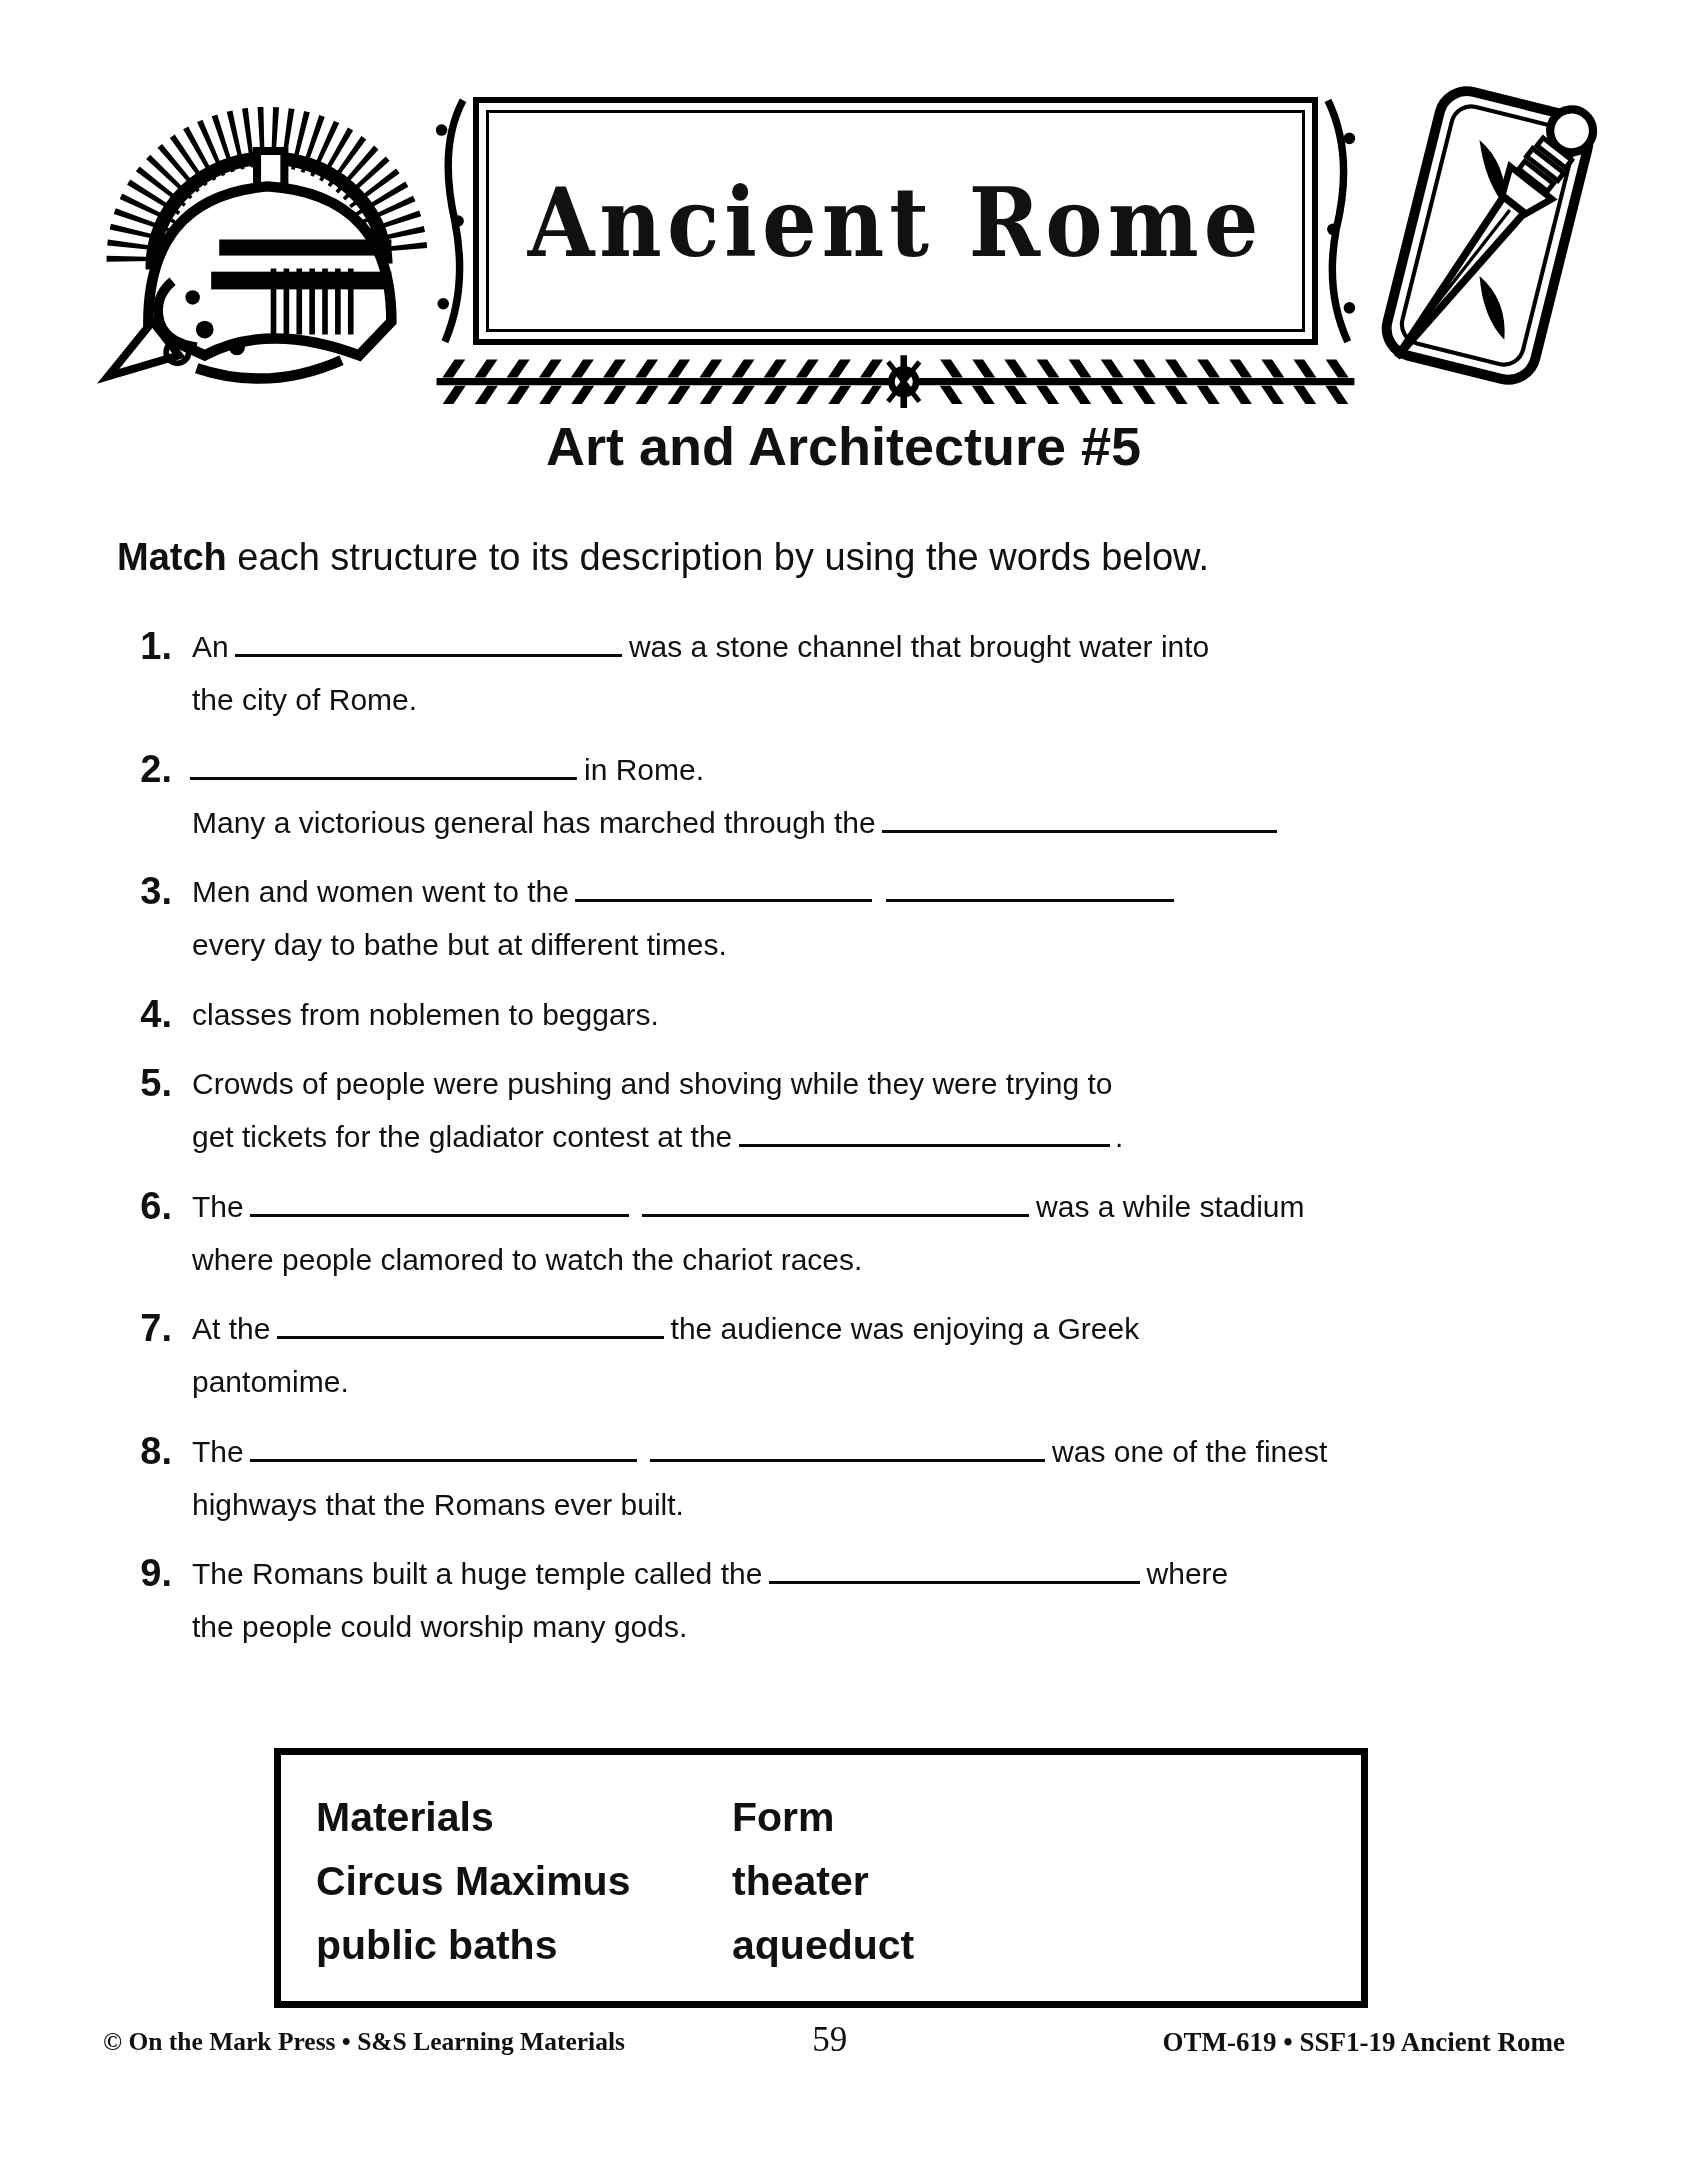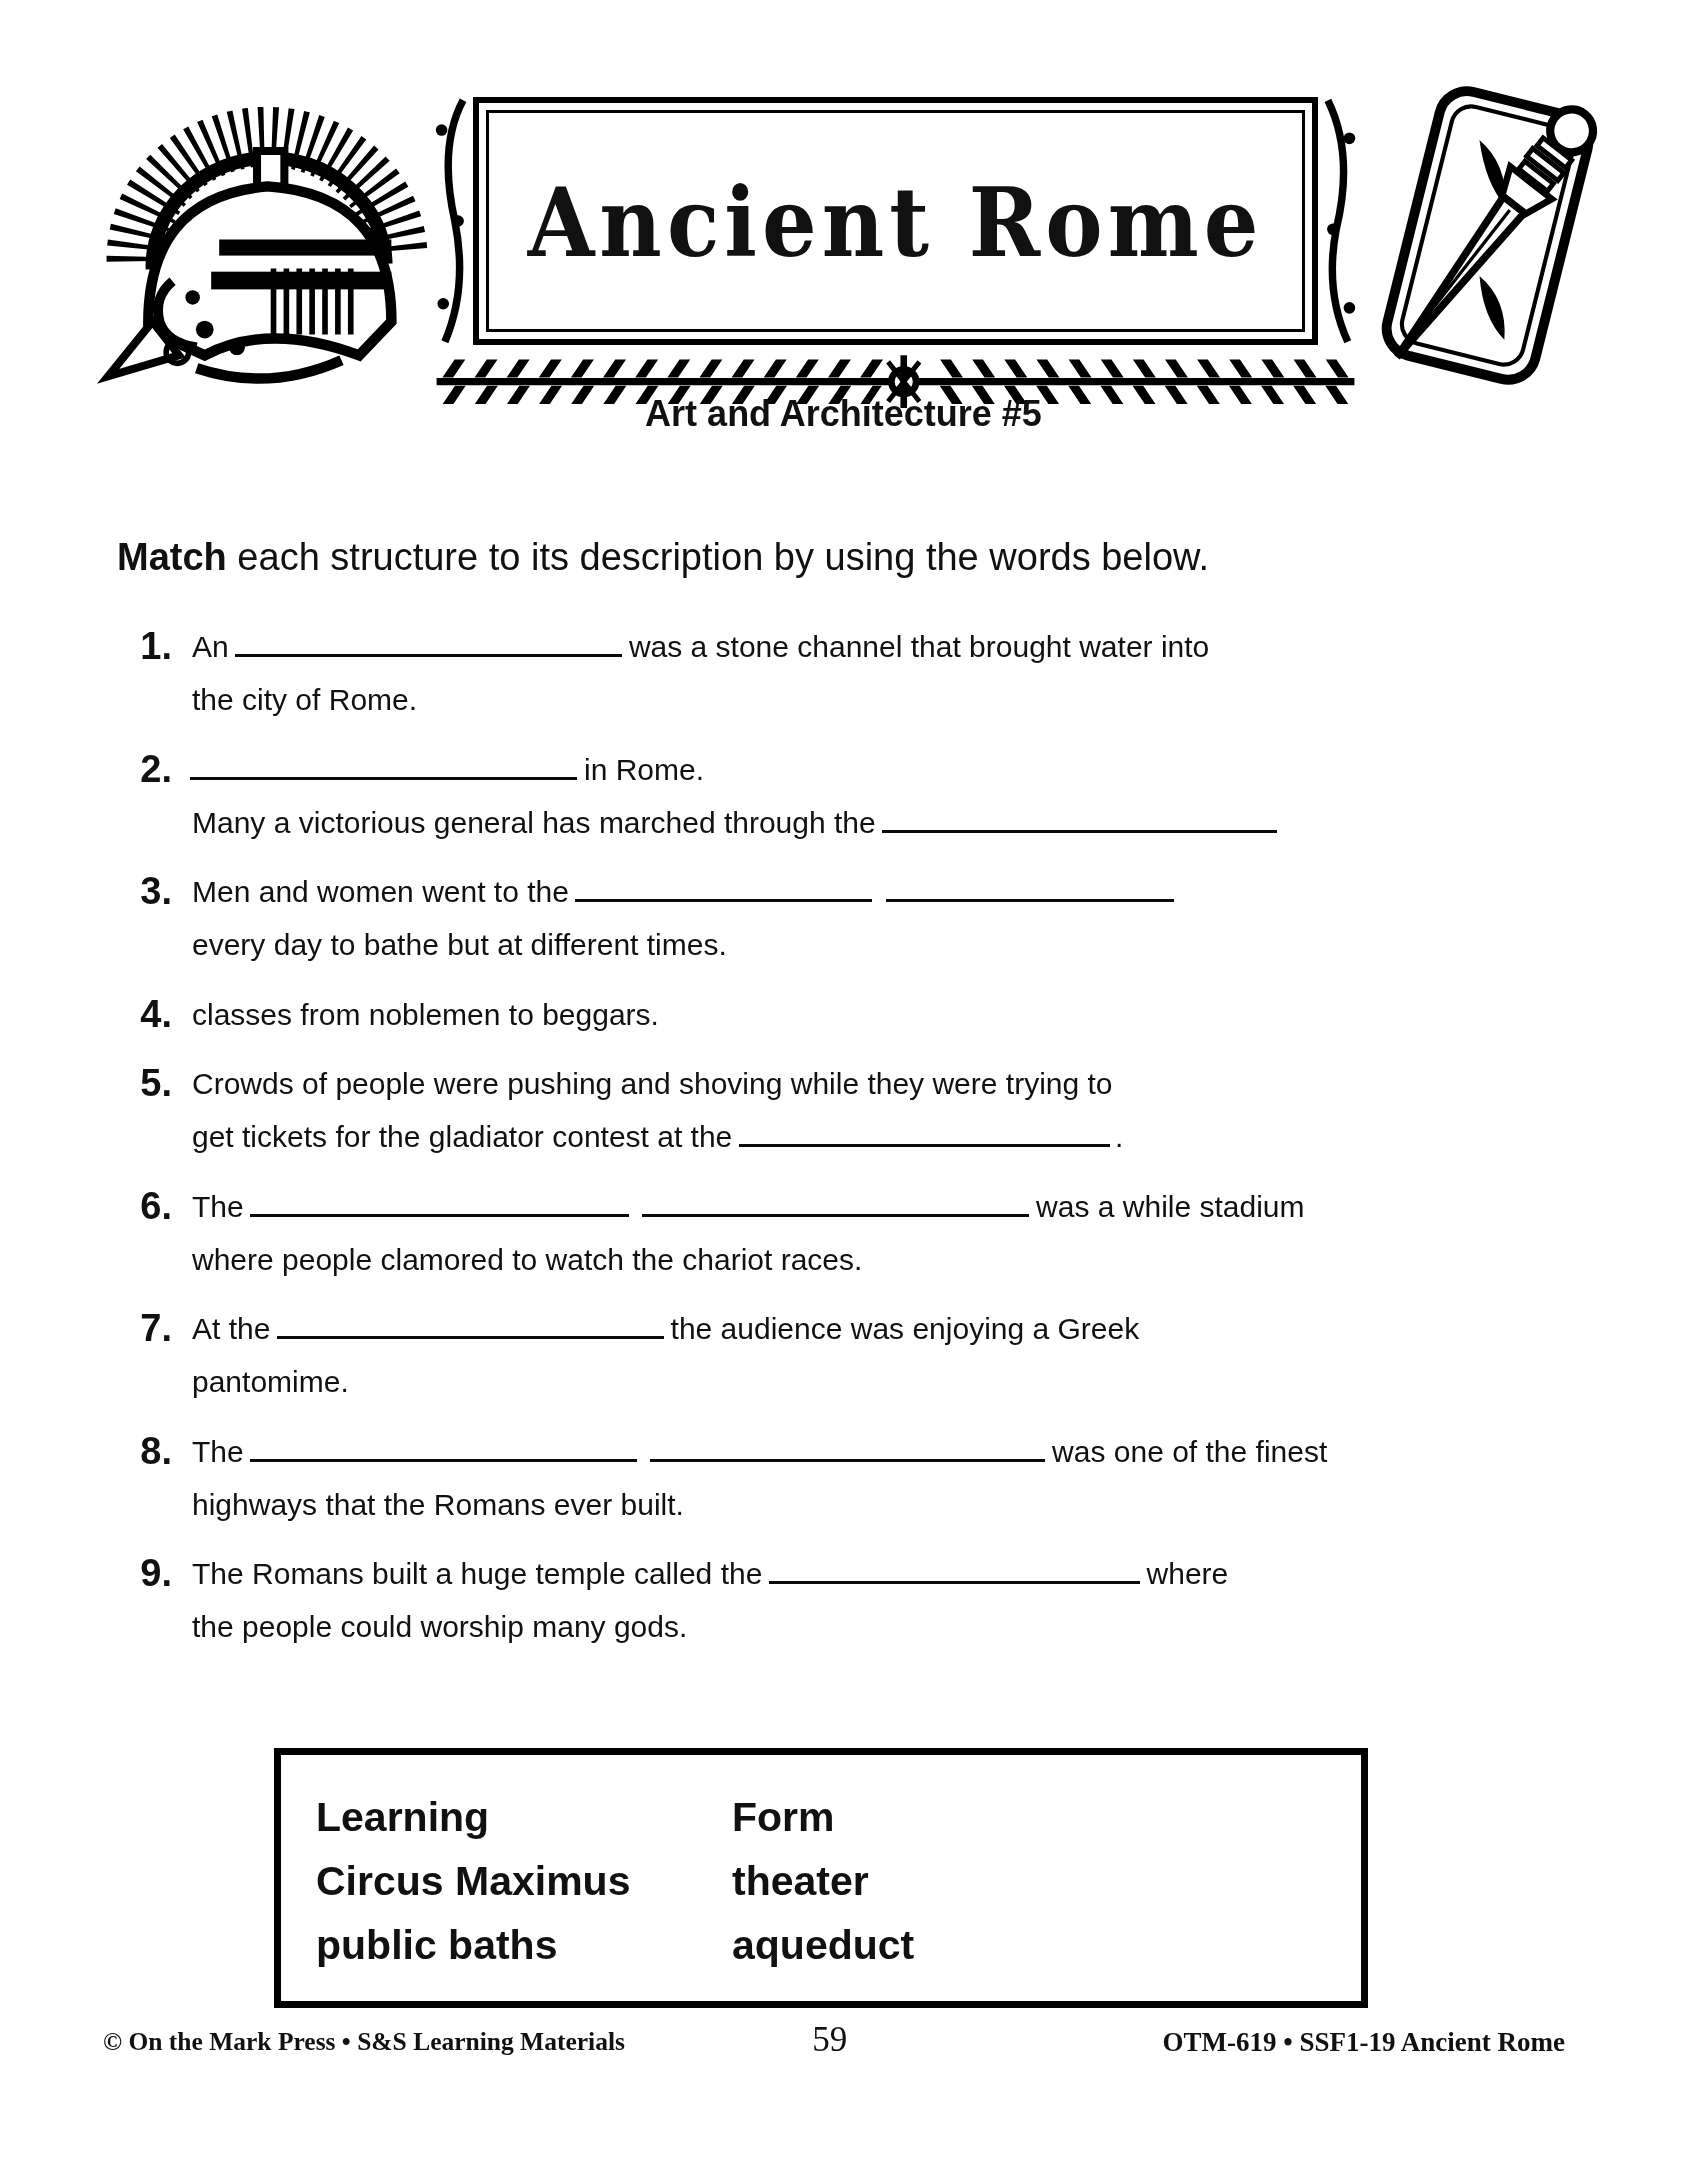--- a/index.html
+++ b/index.html
@@ -21,22 +21,22 @@
   .sign-inner { border:3.3px solid #000; height:100%; display:flex; align-items:center; justify-content:center; padding:21.4px 8.2px; }
   .banner-title {
     font-family:"DejaVu Serif", serif; font-weight:700; font-size:86px;
     letter-spacing:5px; white-space:nowrap; transform:scaleY(1.12);
   }
   .laurel-wrap { width:100%; height:66px; margin-top:1.6px; }
   .shield-wrap { width:247px; height:334px; flex:0 0 auto; margin-left:5px; margin-top:15px; }
 
   
   .page-title {
-    position:absolute; top:393px; left:0; width:100%; text-align:center;
-    font-size:36px; font-weight:700; letter-spacing:0;
+    position:absolute; top:415px; left:0; width:100%; text-align:center;
+    font-size:54px; font-weight:700; letter-spacing:0;
   }
   .instructions { position:absolute; top:536px; left:117px; font-size:38px; }
   .instructions b { font-weight:700; }
 
   
   .questions { position:absolute; top:620px; left:115px; width:1424px; }
   .q { display:flex; margin-bottom:16.5px; }
   .q-num { width:77px; flex:0 0 auto; text-align:right; padding-right:20px; font-weight:700;
            font-size:38px; line-height:53px; }
   .q-body { flex:1; font-size:30px; line-height:53px; }
@@ -252,21 +252,21 @@
       <div class="q-body">
         <div class="line"><span>The Romans built a huge temple called the</span><span class="blank b450"></span><span>where</span></div>
         <div class="line"><span>the people could worship many gods.</span></div>
       </div>
     </div>
 
   </div>
 
   <div class="word-bank">
     <div class="wb-col">
-      <div class="wb-word">Learning</div>
+      <div class="wb-word">Materials</div>
       <div class="wb-word">Circus Maximus</div>
       <div class="wb-word">public baths</div>
     </div>
     <div class="wb-col">
       <div class="wb-word">Form</div>
       <div class="wb-word">theater</div>
       <div class="wb-word">aqueduct</div>
     </div>
   </div>
 

